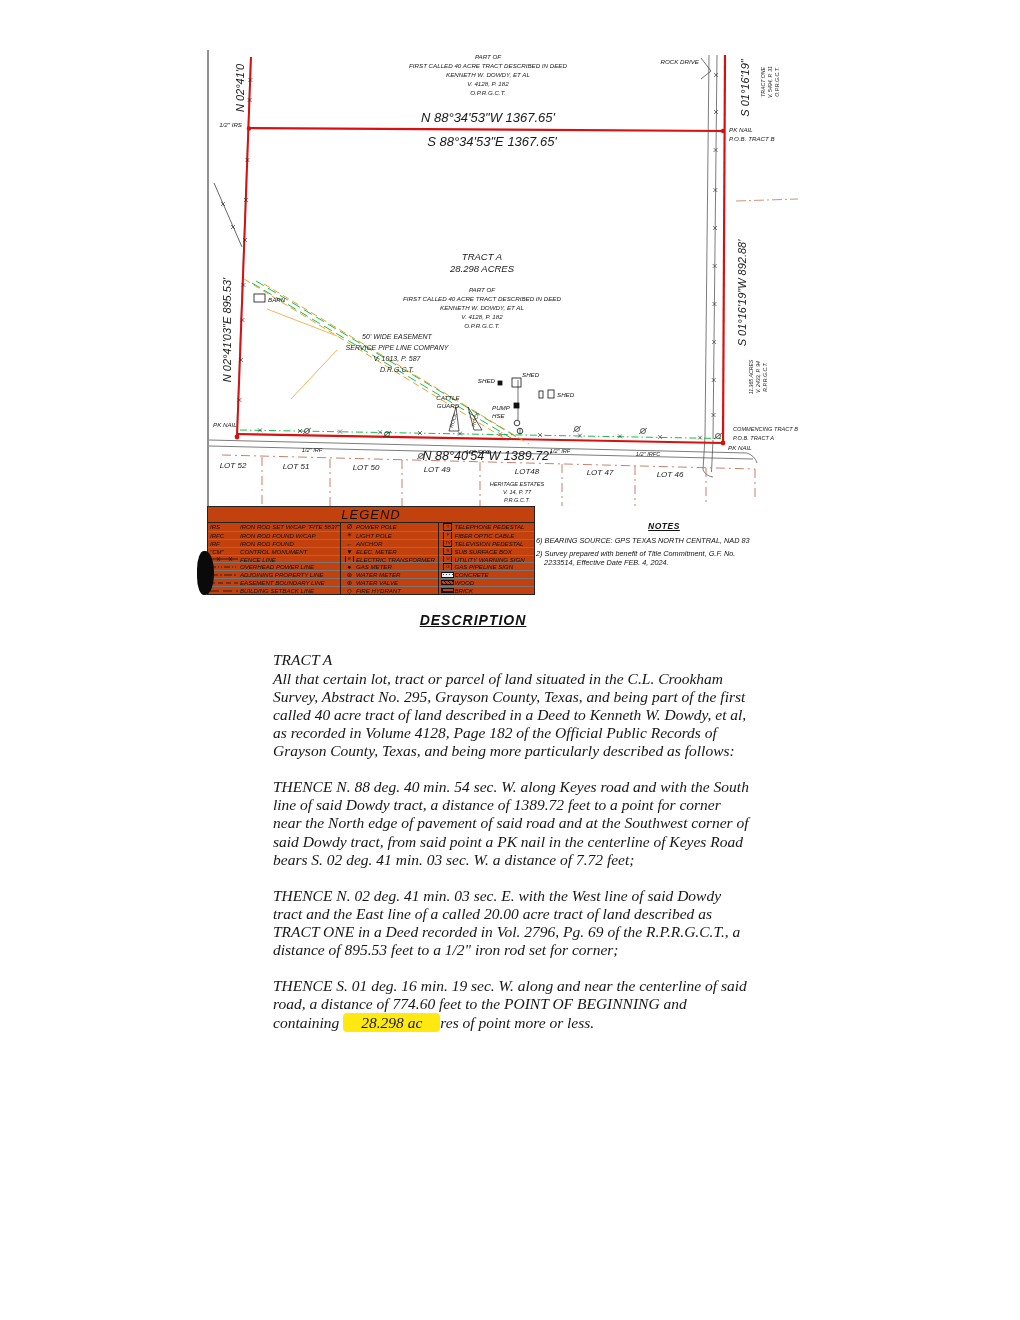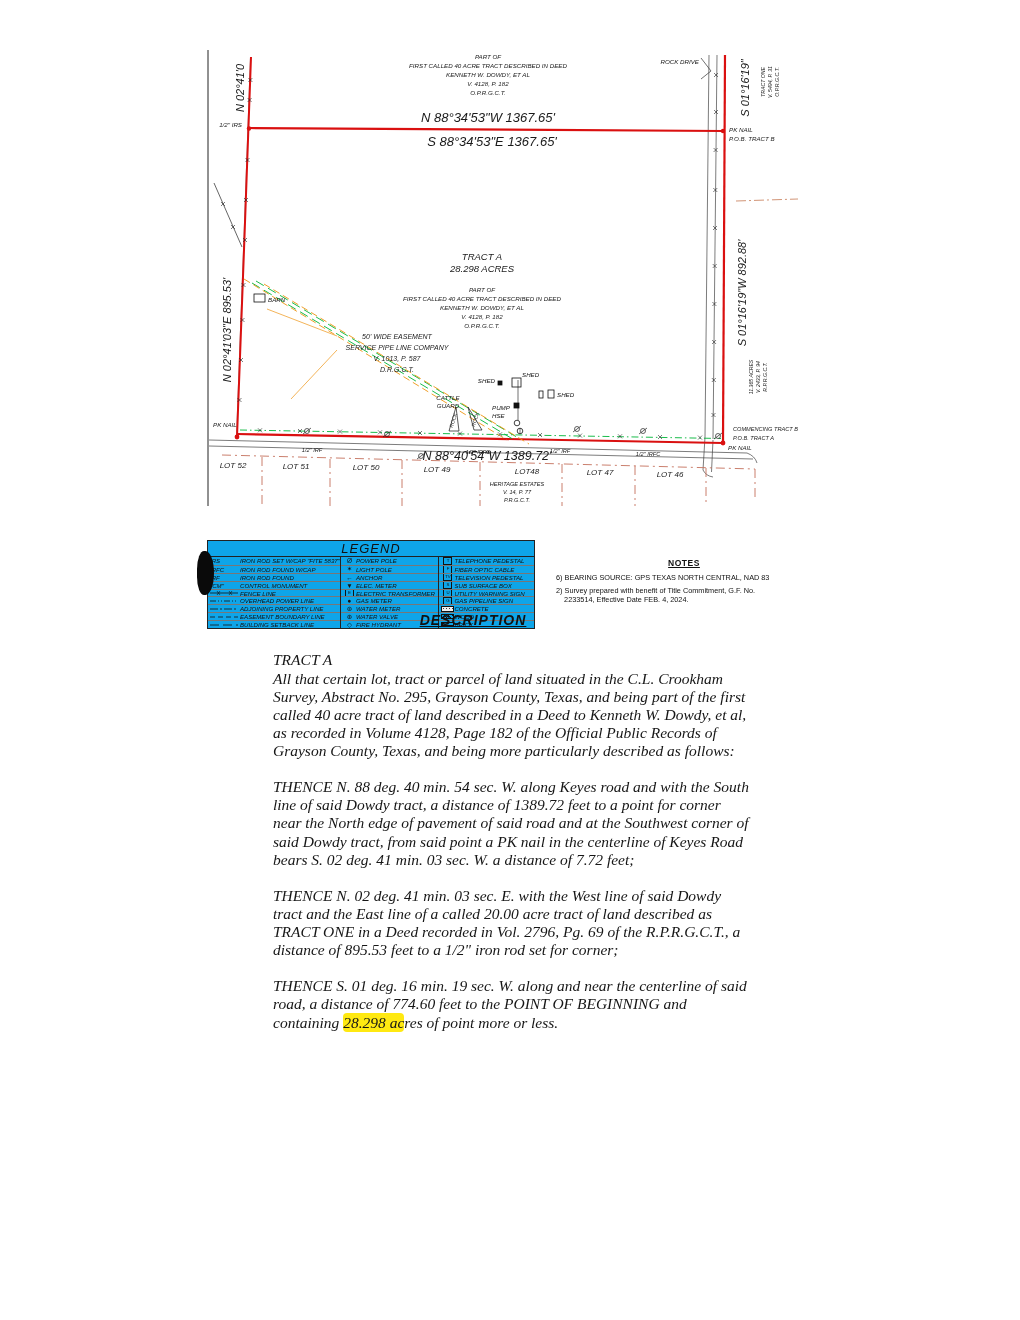--- a/index.html
+++ b/index.html
@@ -9,44 +9,44 @@
   }
   
   .plat{position:absolute;left:0;top:0;}
   .plat text{font-family:"Liberation Sans",sans-serif;font-style:italic;fill:#1a1a1a;}
   .g{fill:#00b437;} .r{fill:#da1010;} .o{fill:#ee9412;} .mr{fill:#c4705c;}
   .t5{font-size:5.2px;} .t55{font-size:5.6px;} .t6{font-size:6.2px;}
   .t7{font-size:7px;} .t8{font-size:8px;} .t9{font-size:9.5px;}
   .t11{font-size:11px;} .t12{font-size:12.5px;} .t13{font-size:13px;}
   .mid{text-anchor:middle;} .end{text-anchor:end;}
   
-  .legend{position:absolute;left:207px;top:506px;width:328px;border:1.5px solid #222;background:#0ea5e9;box-sizing:border-box;margin-top:34px;}
+  .legend{position:absolute;left:207px;top:506px;width:328px;border:1.5px solid #222;background:#c2410c;box-sizing:border-box;}
   .legend-title{text-align:center;font-size:13px;font-style:italic;letter-spacing:1px;border-bottom:1px solid #222;height:15px;line-height:15px;color:#111;}
   .lgrid{display:flex;}
   .lcol{display:flex;flex-direction:column;}
   .lcol1{width:132px;} .lcol2{width:99px;border-left:1px solid #222;} .lcol3{width:96px;border-left:1px solid #222;}
   .lrow{display:flex;align-items:center;height:7.9px;font-size:6.1px;font-style:italic;color:#111;border-top:0.5px solid #777;box-sizing:border-box;padding-left:2px;white-space:nowrap;overflow:hidden;}
   .lrow:first-child{border-top:none;}
   .sym1{width:30px;flex:0 0 30px;} .sym2{width:13px;flex:0 0 13px;display:flex;justify-content:center;}
   .ic{font-style:normal;font-size:6.5px;}
   .bx{display:inline-flex;align-items:center;justify-content:center;width:7px;height:6.5px;border:0.8px solid #111;font-size:4.3px;font-style:normal;line-height:1;}
   .sw{width:15px;height:5.5px;border:0.6px solid #111;box-sizing:border-box;}
   .sw-concrete{background-image:radial-gradient(#444 0.5px,transparent 0.7px);background-size:3px 3px;background-color:#eee;}
   .sw-wood{background:repeating-linear-gradient(45deg,#111 0 0.8px,transparent 0.8px 3px);}
   .sw-brick{background:repeating-linear-gradient(0deg,#111 0 0.8px,transparent 0.8px 2.8px),repeating-linear-gradient(90deg,#111 0 0.8px,transparent 0.8px 5.5px);}
   .lsvg{display:block;}
   
-  .notes{position:absolute;left:556px;top:521px;width:256px;font-size:7.3px;color:#111;margin-top:37px;}
+  .notes{position:absolute;left:536px;top:521px;width:256px;font-size:7.3px;font-style:italic;color:#111;}
   .notes .nt{text-align:center;font-size:8.5px;font-weight:bold;text-decoration:underline;margin:0 0 5px;letter-spacing:0.5px;}
   .notes p{margin:0 0 4px;white-space:pre-line;line-height:1.25;}
   
   .desc{position:absolute;left:273px;top:612px;width:478px;font-family:"Liberation Serif",serif;font-style:italic;font-size:15.5px;line-height:1.17;color:#161616;}
   .desc .dh{font-family:"Liberation Sans",sans-serif;font-size:14px;font-weight:bold;font-style:italic;text-decoration:underline;letter-spacing:1px;width:400px;text-align:center;margin:0 0 23px;color:#111;}
   .desc p{margin:0 0 18px;white-space:pre-line;}
-  .hl{background:#ffe911;border-radius:4px;padding:1px 0;}
+  .hl{background:#ffe911;border-radius:4px;padding:1px 18px;}
   .artifact{position:absolute;left:197px;top:551px;width:17px;height:44px;background:#0a0a0a;border-radius:50% 60% 60% 50%;}
 </style>
 </head>
 <body>
 
 <svg class="plat" width="1020" height="606" viewBox="0 0 1020 606">
   <defs>
     <g id="tk" stroke="#222" stroke-width="0.6">
         <path d="M-2,-2 L2,2 M-2,2 L2,-2"></path>
       </g>

